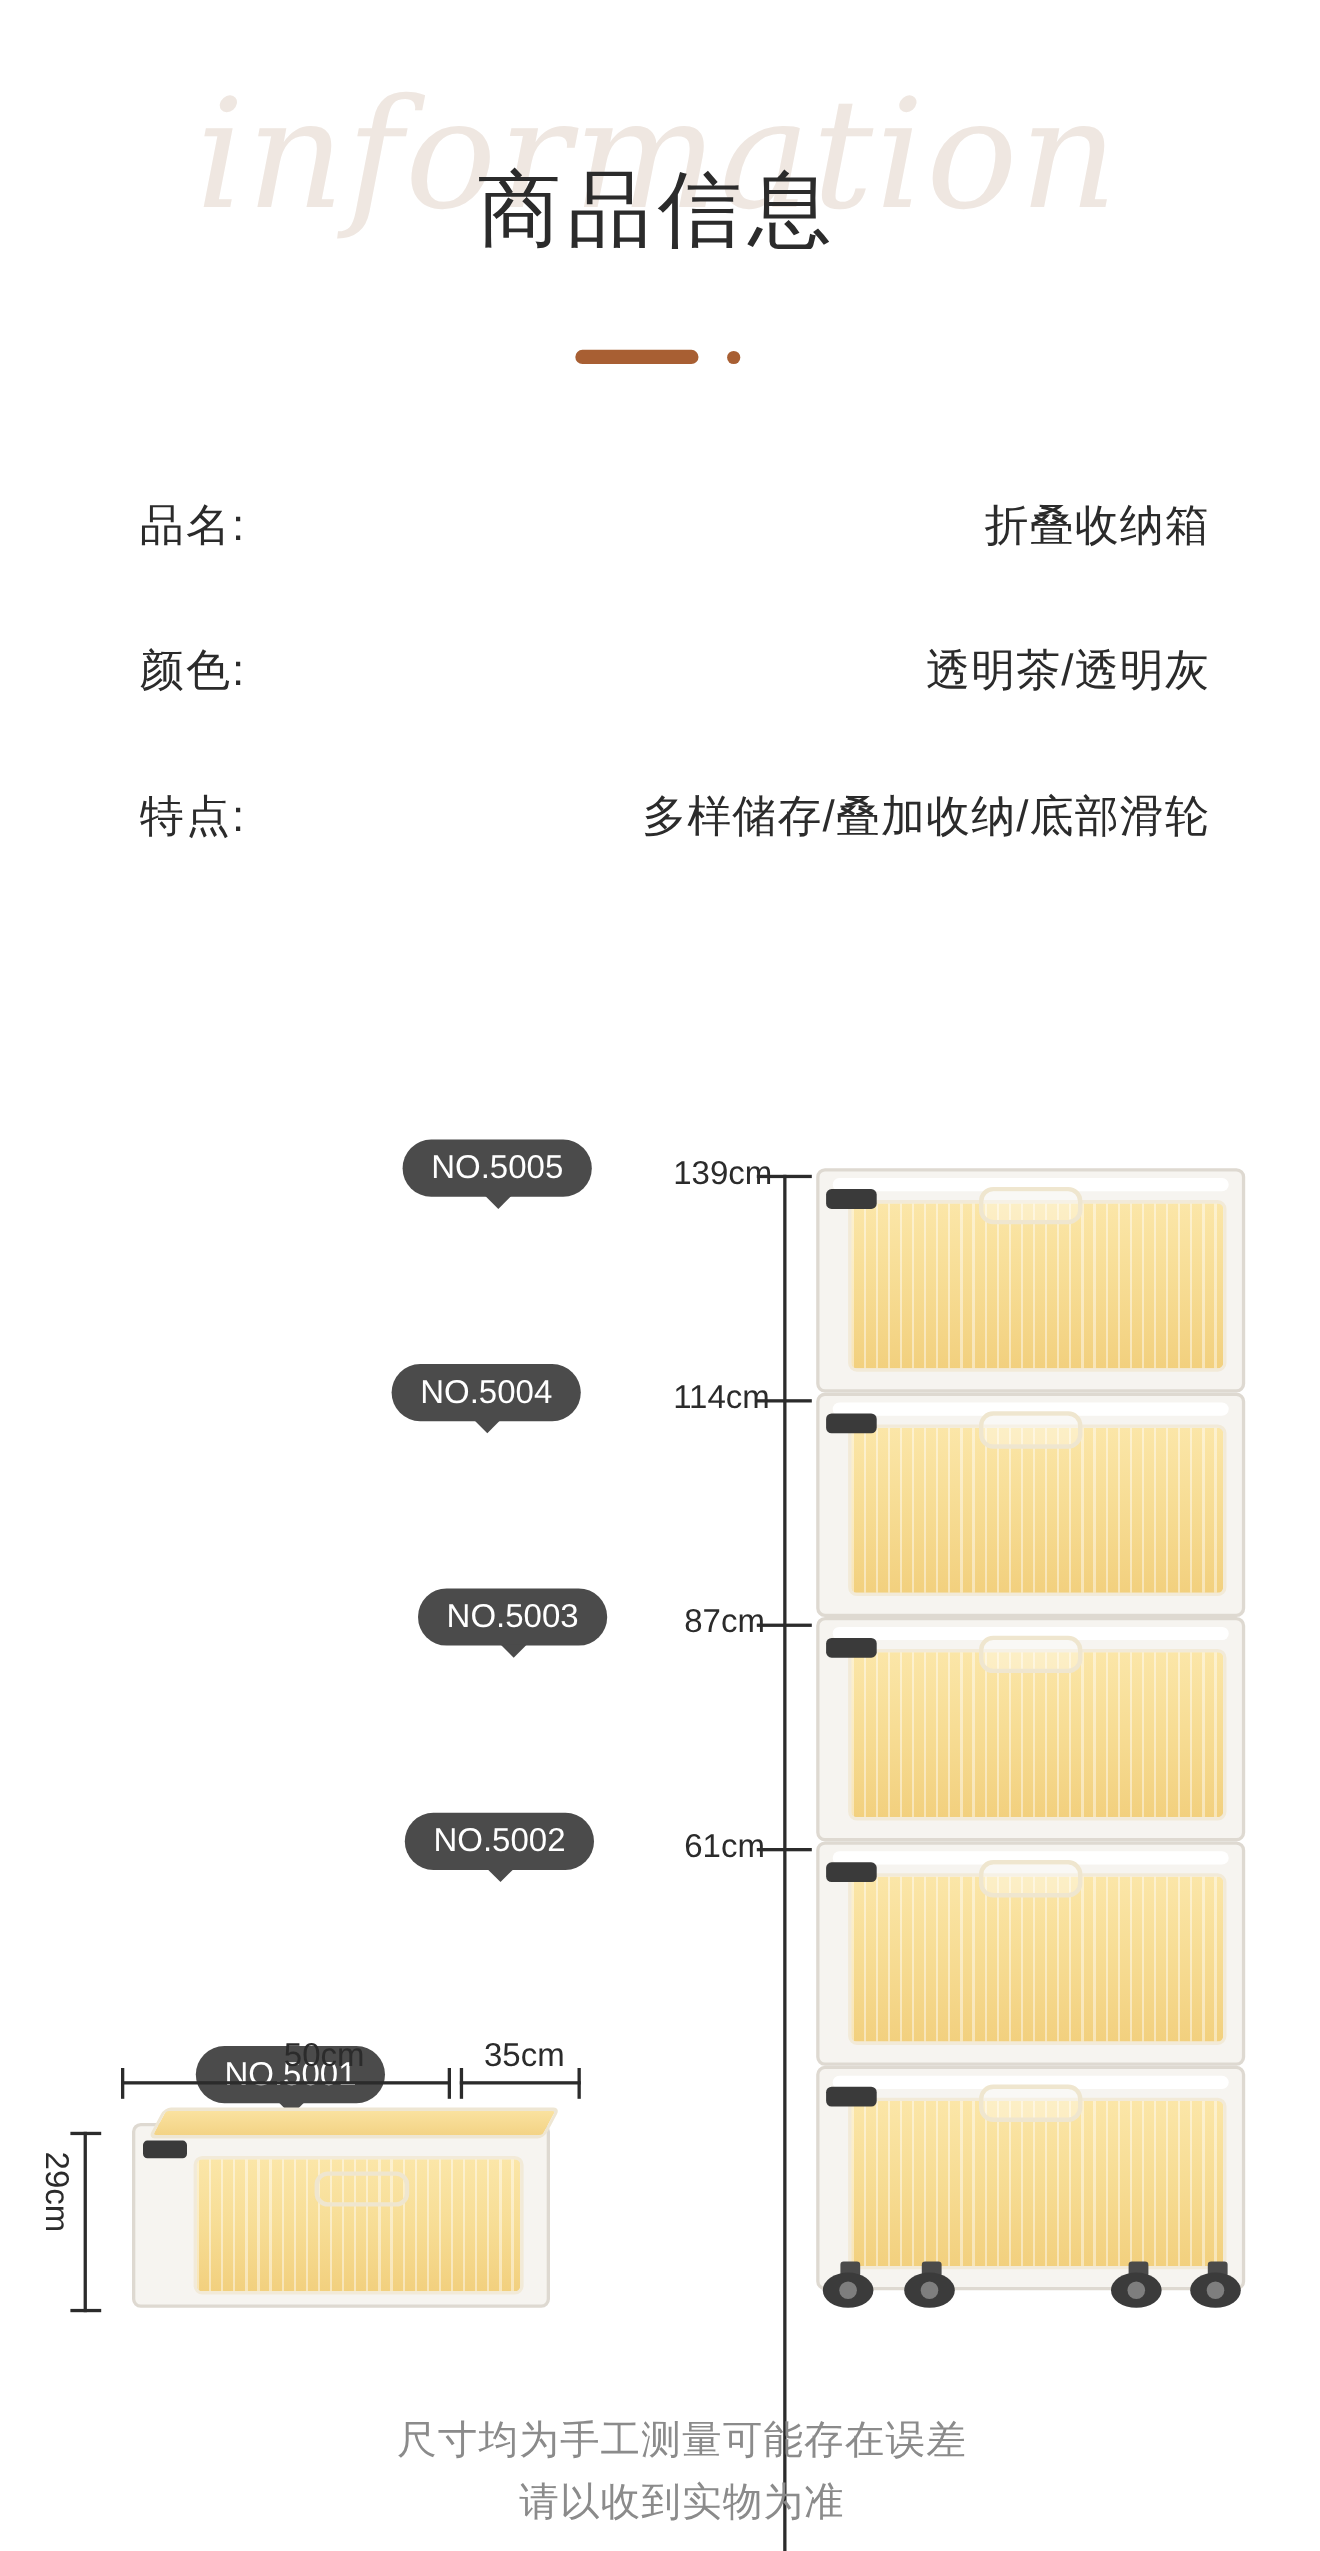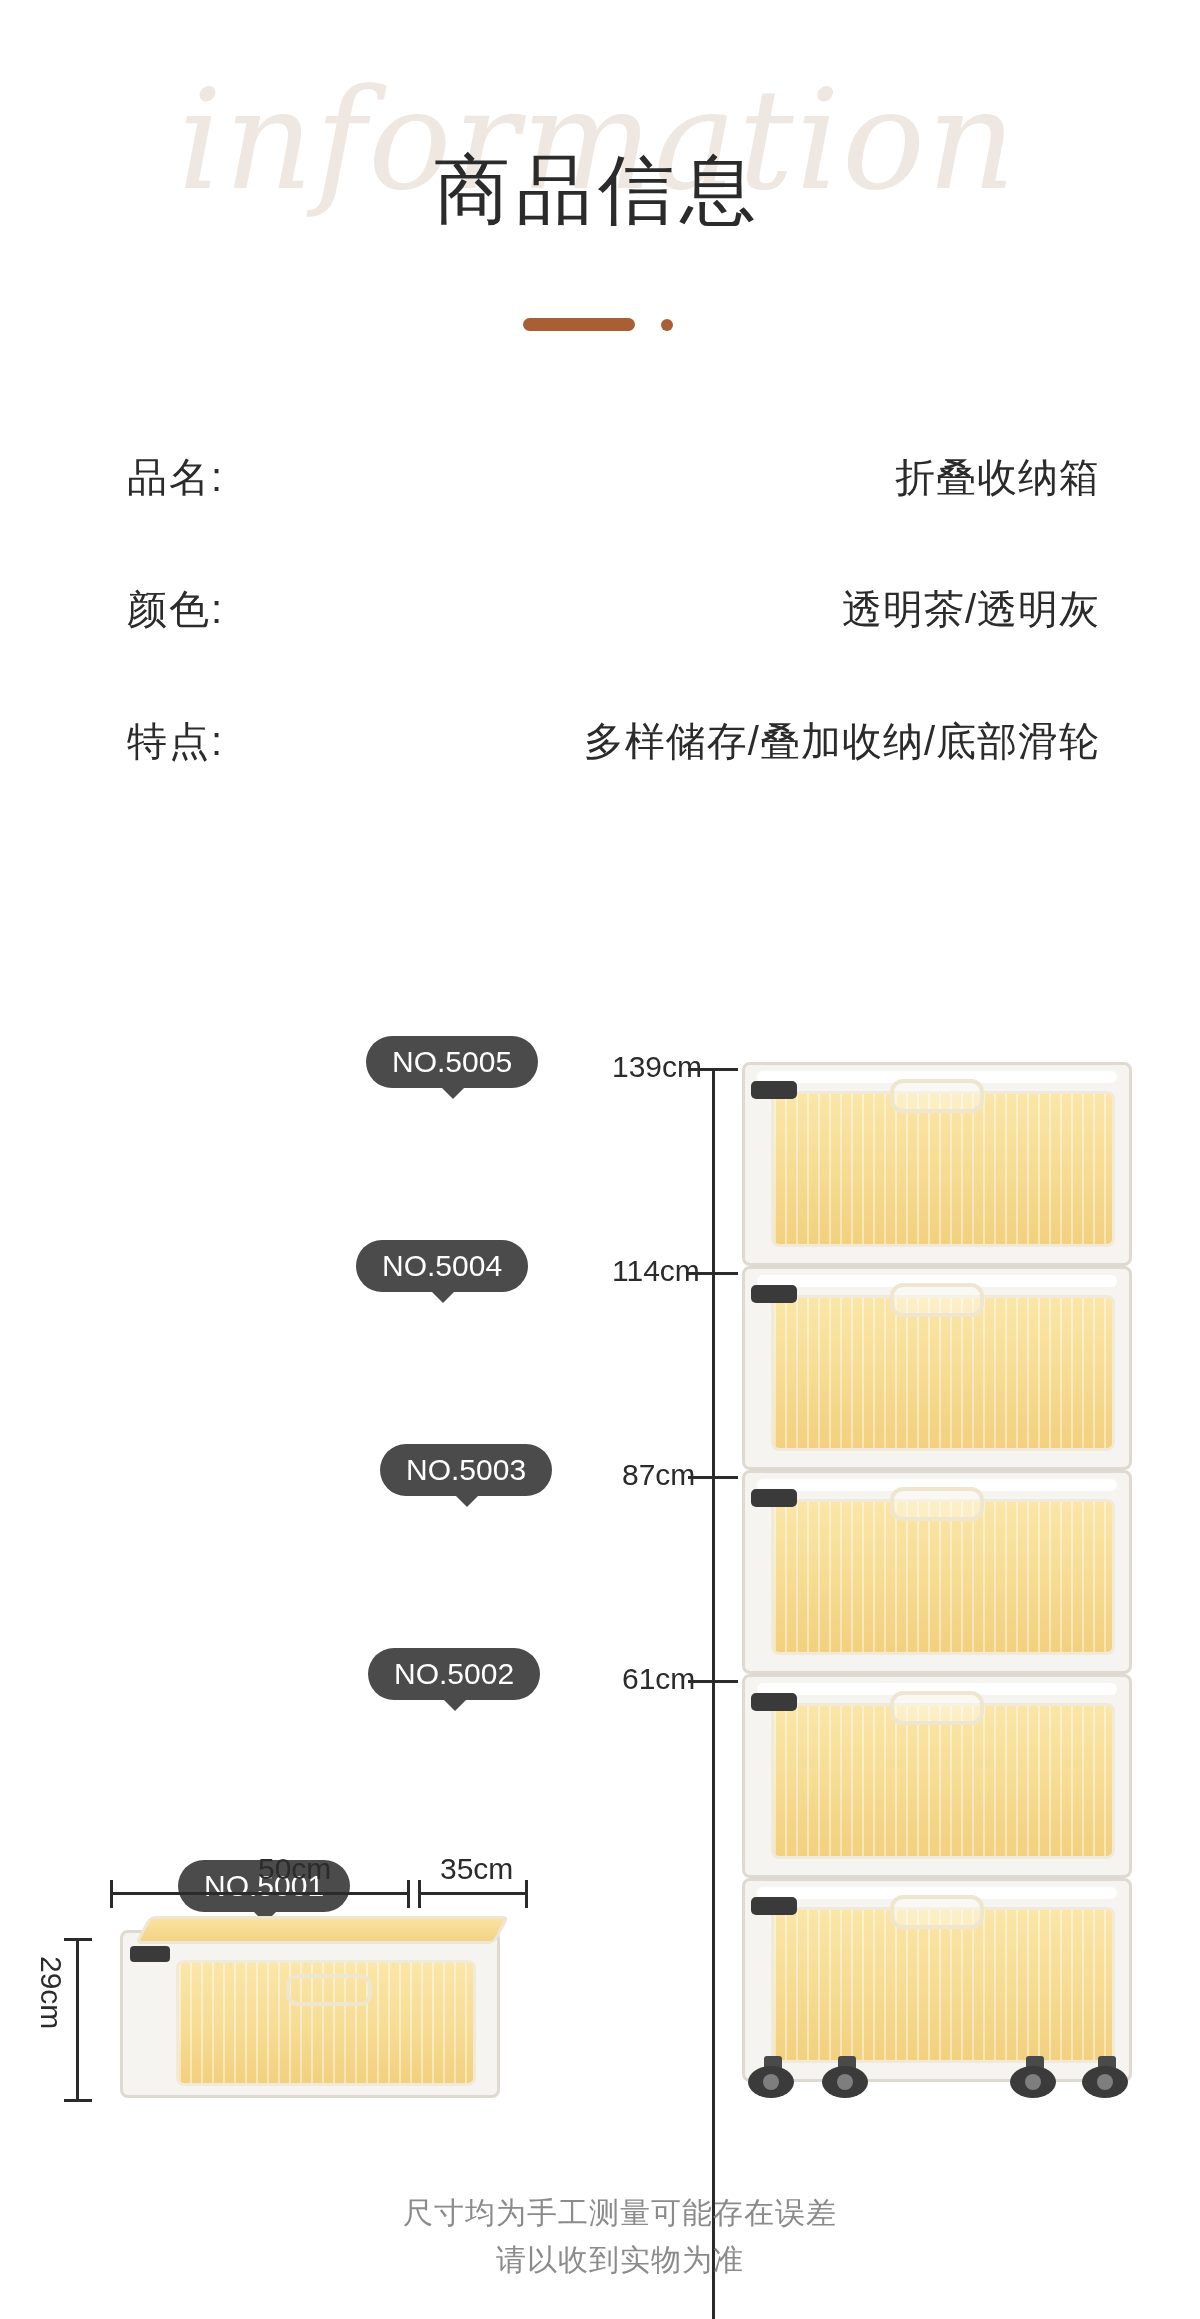--- a/index.html
+++ b/index.html
@@ -334,21 +334,21 @@
 
   
   .footer {
     position: absolute;
     left: 0;
     top: 2190px;
     width: 1200px;
     text-align: center;
   }
   .footer div {
-    font-size: 30px;
+    font-size: 36px;
     color: #8b8b8b;
     line-height: 1.55;
     letter-spacing: 1px;
     padding-left: 40px;
   }
 </style>
 </head>
 <body>
 
 <div class="header">

